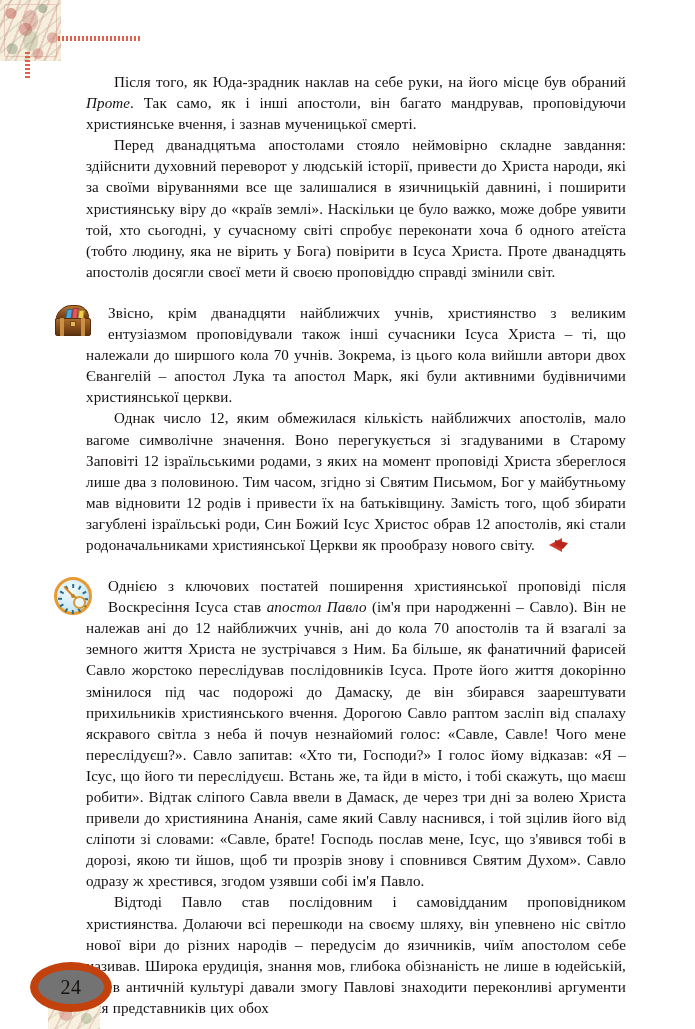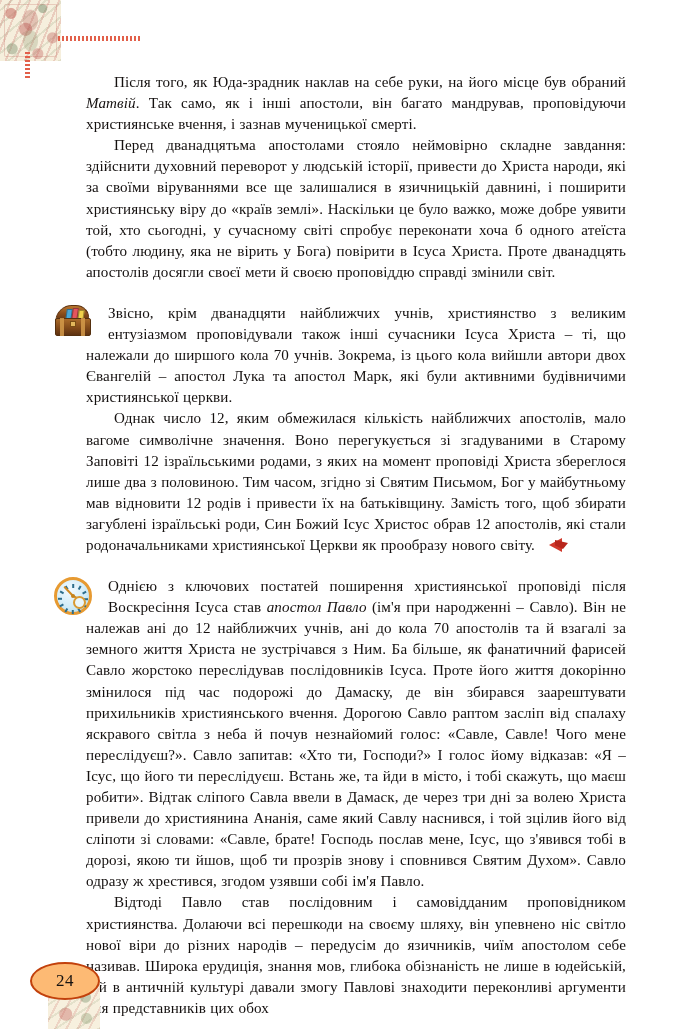--- a/index.html
+++ b/index.html
@@ -254,44 +254,44 @@
       repeating-linear-gradient(118deg, rgba(208,130,120,.26) 0 2px, transparent 2px 10px),
       repeating-linear-gradient(-34deg, rgba(152,164,126,.20) 0 2px, transparent 2px 12px),
       #f7f0de;
   }
   .page-number {
     position: absolute;
     left: 30px;
     top: 962px;
     width: 66px;
     height: 34px;
-    border: 2px solid #c2410c;
+    border: 8px solid #c2410c;
     border-radius: 50%;
-    background: #fdba74;
+    background: #737373;
     display: flex;
     align-items: center;
     justify-content: center;
-    font-size: 17px;
+    font-size: 20px;
     color: #161210;
     letter-spacing: .5px;
   }
 </style>
 </head>
 <body>
 
 <div class="page">
 
   <div class="ornament-top"></div>
   <div class="rule-h"></div>
   <div class="rule-v"></div>
 
   <div class="content">
 
     <p class="body">
-      Після того, як Юда-зрадник наклав на себе руки, на його місце був обраний <em>Матвій</em>. Так само, як і інші апостоли, він багато мандрував, проповідуючи християнське вчення, і зазнав мученицької смерті.
+      Після того, як Юда-зрадник наклав на себе руки, на його місце був обраний <em>Проте</em>. Так само, як і інші апостоли, він багато мандрував, проповідуючи християнське вчення, і зазнав мученицької смерті.
     </p>
 
     <p class="body">Перед дванадцятьма апостолами стояло неймовірно складне завдання: здійснити духовний переворот у людській історії, привести до Христа народи, які за своїми віруваннями все ще залишалися в язичницькій давнині, і поширити християнську віру до «країв землі». Наскільки це було важко, може добре уявити той, хто сьогодні, у сучасному світі спробує переконати хоча б одного атеїста (тобто людину, яка не вірить у Бога) повірити в Ісуса Христа. Проте дванадцять апостолів досягли своєї мети й своєю проповіддю справді змінили світ.</p>
 
     <div class="iconblock">
       <div class="icon-slot">
         <div class="chest">
           <div class="lid"></div>
           <div class="book b1"></div>
           <div class="book b2"></div>

